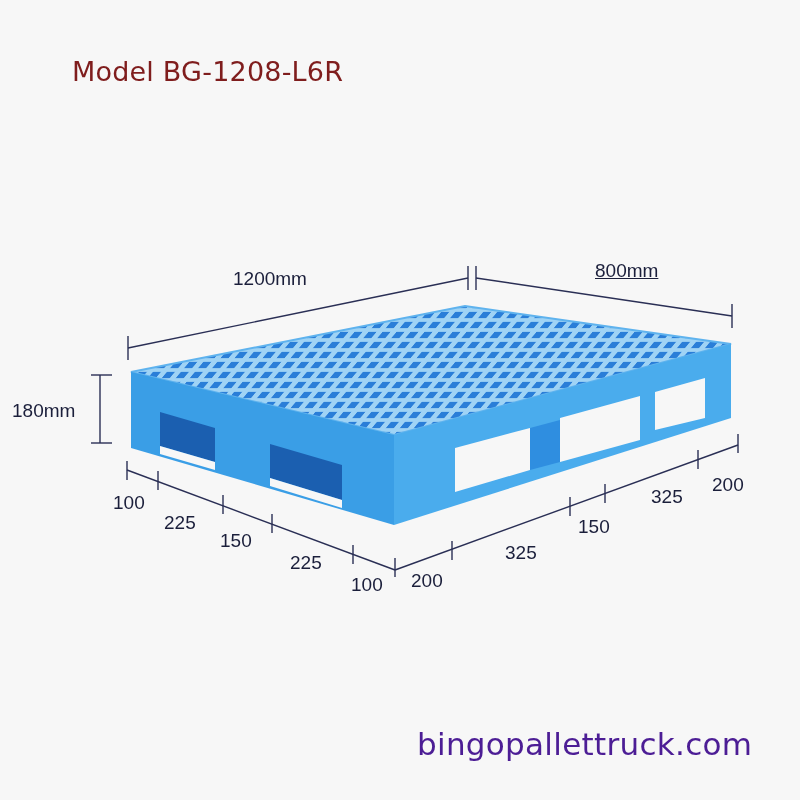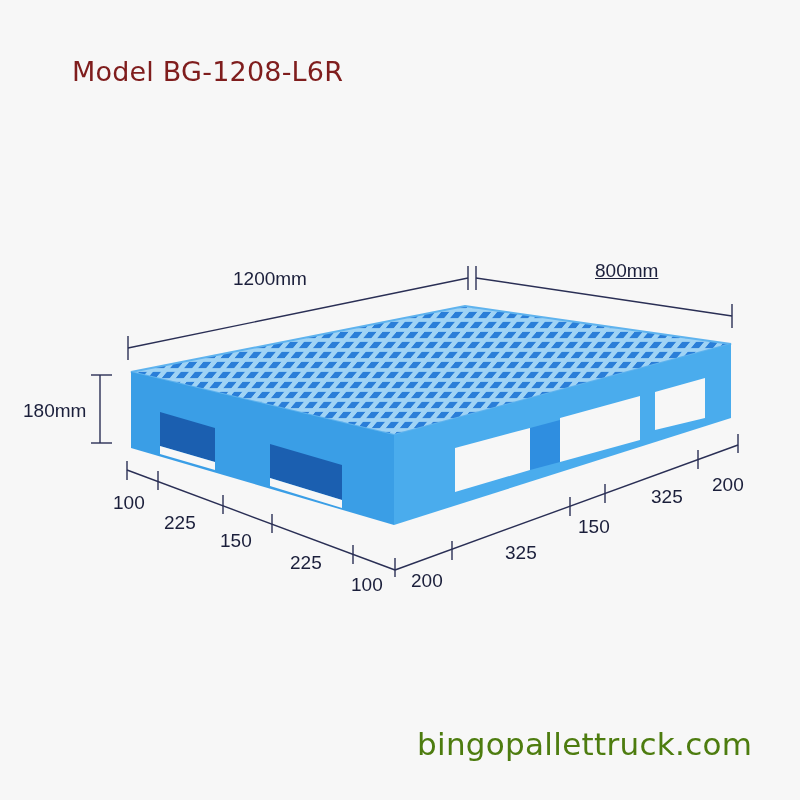--- a/index.html
+++ b/index.html
@@ -1,18 +1,18 @@
 <!DOCTYPE html>
 <html><head>
 <meta charset="utf-8">
 <style>
   html, body { margin:0; padding:0; }
   body { width:800px; height:800px; background:#f7f7f7; position:relative; overflow:hidden; font-family:"Liberation Sans", sans-serif; }
   .title { position:absolute; left:72px; top:56px; font-size:27px; color:#7f1d1d; font-family:"DejaVu Sans", sans-serif; font-weight:500; letter-spacing:0.2px; }
-  .watermark { position:absolute; left:417px; top:726px; font-size:31px; color:#4d7c0f; font-family:"DejaVu Sans", sans-serif; letter-spacing:0.3px; }
+  .watermark { position:absolute; left:417px; top:726px; font-size:31px; color:#4c1d95; font-family:"DejaVu Sans", sans-serif; letter-spacing:0.3px; }
   .lbl { position:absolute; font-size:19px; color:#1b1f3b; font-family:"Liberation Sans", sans-serif; }
   svg { position:absolute; left:0; top:0; }
 </style>
 </head>
 <body>
 
 <div class="title">Model BG-1208-L6R</div>
 
 <svg width="800" height="800">
   <defs>
@@ -69,21 +69,21 @@
     <line x1="452" y1="541" x2="452" y2="560"></line>
     <line x1="570" y1="497" x2="570" y2="516"></line>
     <line x1="605" y1="484" x2="605" y2="503"></line>
     <line x1="698" y1="450" x2="698" y2="469"></line>
     <line x1="738" y1="434" x2="738" y2="453"></line>
   </g>
 </svg>
 
 <div class="lbl" style="left:233px;top:268px;">1200mm</div>
 <div class="lbl" style="left:595px;top:260px;text-decoration:underline;">800mm</div>
-<div class="lbl" style="left:23px;top:400px;">180mm</div>
+<div class="lbl" style="left:12px;top:400px;">180mm</div>
 
 <div class="lbl" style="left:113px;top:492px;">100</div>
 <div class="lbl" style="left:164px;top:512px;">225</div>
 <div class="lbl" style="left:220px;top:530px;">150</div>
 <div class="lbl" style="left:290px;top:552px;">225</div>
 <div class="lbl" style="left:351px;top:574px;">100</div>
 
 <div class="lbl" style="left:411px;top:570px;">200</div>
 <div class="lbl" style="left:505px;top:542px;">325</div>
 <div class="lbl" style="left:578px;top:516px;">150</div>

